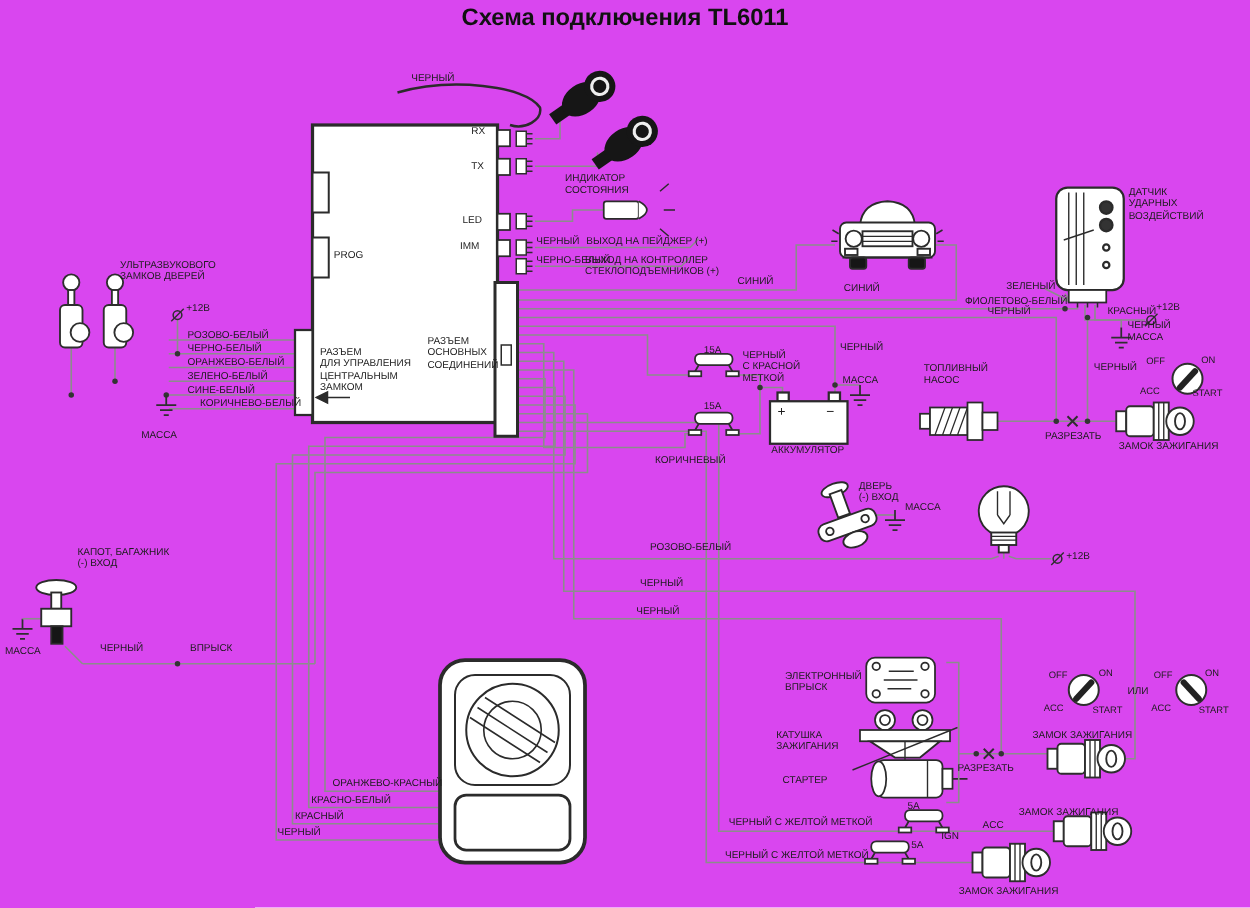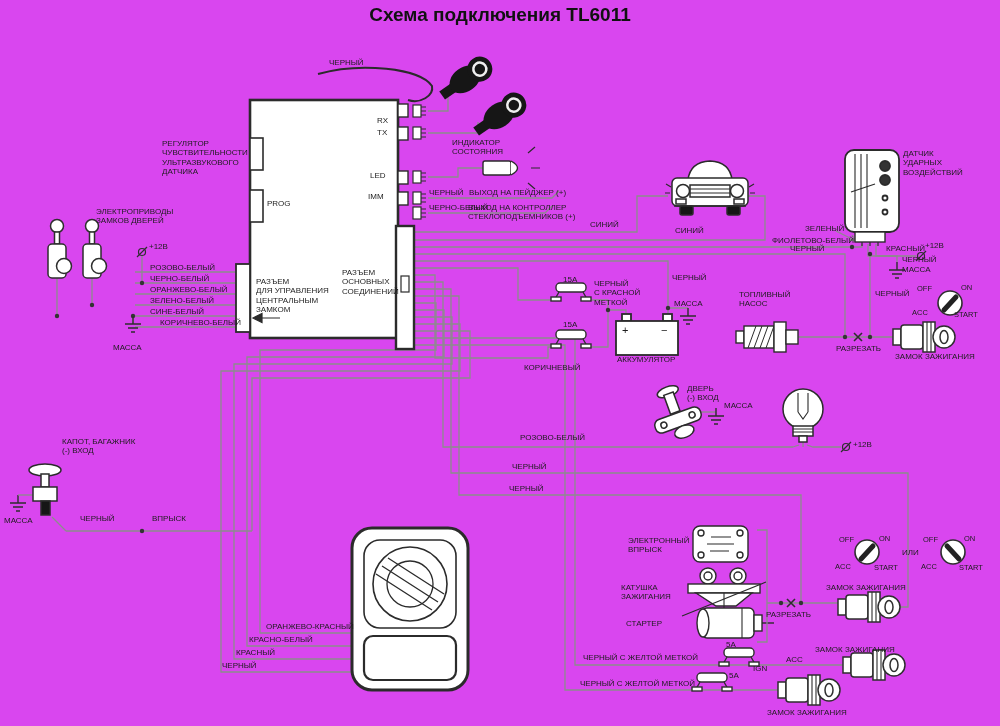--- a/index.html
+++ b/index.html
@@ -295,38 +295,34 @@
     <rect x="58" y="9" width="8" height="16"></rect>
     <path d="M66,17 H78"></path>
   </g>
 
   <path d="M757,530 H767 V642 H757" fill="none" stroke="#8c8c8c" stroke-width="1.3"></path>
 </svg>
 
 <div class="ttl">Схема подключения TL6011</div>
 
 <div class="lbl" style="left:329px;top:58px">ЧЕРНЫЙ</div>
-<div class="lbl" style="left:377px;top:116px">RX</div>
+<div class="lbl" style="left:377px;top:100px">RX</div>
 <div class="lbl" style="left:377px;top:128px">TX</div>
 <div class="lbl" style="left:370px;top:171px">LED</div>
 <div class="lbl" style="left:368px;top:192px">IMM</div>
 <div class="lbl" style="left:267px;top:199px">PROG</div>
-<div class="lbl" style="left:162px;top:139px">РЕГУЛЯТОР
-ЧУВСТВИТЕЛЬНОСТИ
-УЛЬТРАЗВУКОВОГО
-ДАТЧИКА</div>
 <div class="lbl" style="left:256px;top:277px">РАЗЪЕМ
 ДЛЯ УПРАВЛЕНИЯ
 ЦЕНТРАЛЬНЫМ
 ЗАМКОМ</div>
 <div class="lbl" style="left:342px;top:268px">РАЗЪЕМ
 ОСНОВНЫХ
 СОЕДИНЕНИЙ</div>
 
-<div class="lbl" style="left:96px;top:207px">ЭЛЕКТРОПРИВОДЫ
+<div class="lbl" style="left:96px;top:207px">УЛЬТРАЗВУКОВОГО
 ЗАМКОВ ДВЕРЕЙ</div>
 <div class="lbl" style="left:149px;top:242px">+12В</div>
 <div class="lbl" style="left:150px;top:263px">РОЗОВО-БЕЛЫЙ</div>
 <div class="lbl" style="left:150px;top:274px">ЧЕРНО-БЕЛЫЙ</div>
 <div class="lbl" style="left:150px;top:285px">ОРАНЖЕВО-БЕЛЫЙ</div>
 <div class="lbl" style="left:150px;top:296px">ЗЕЛЕНО-БЕЛЫЙ</div>
 <div class="lbl" style="left:150px;top:307px">СИНЕ-БЕЛЫЙ</div>
 <div class="lbl" style="left:160px;top:318px">КОРИЧНЕВО-БЕЛЫЙ</div>
 <div class="lbl" style="left:113px;top:343px">МАССА</div>
 

